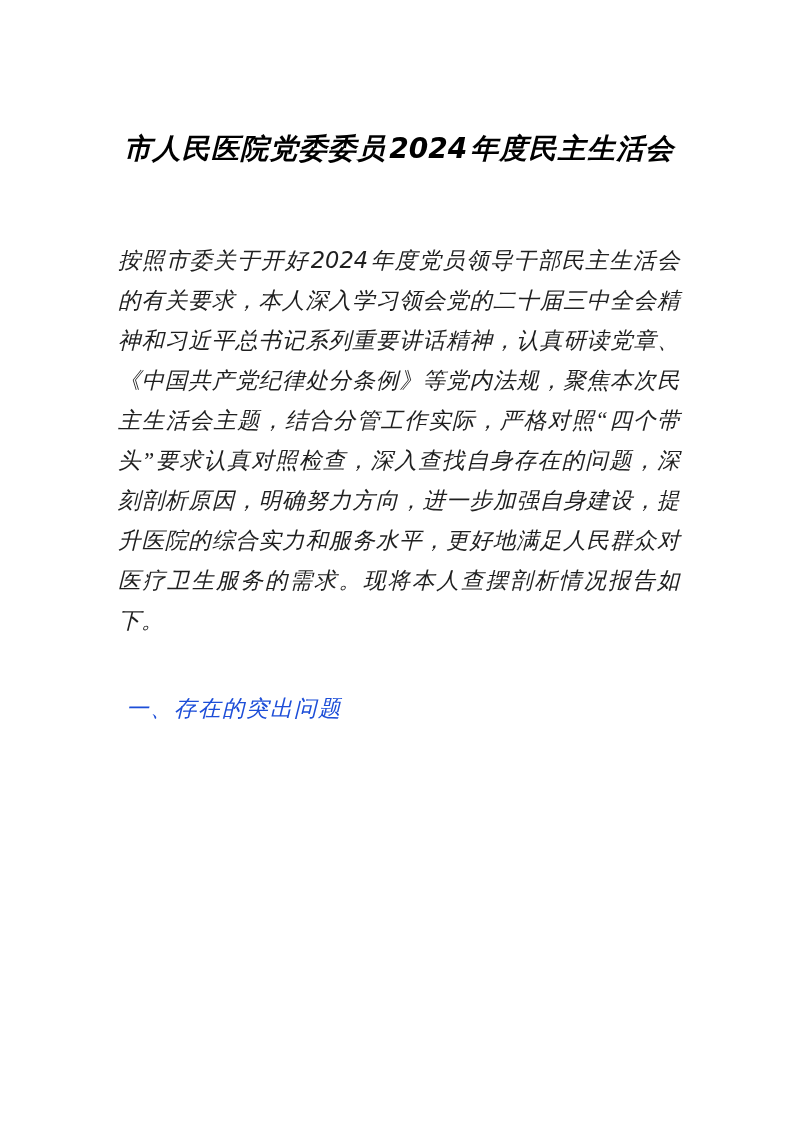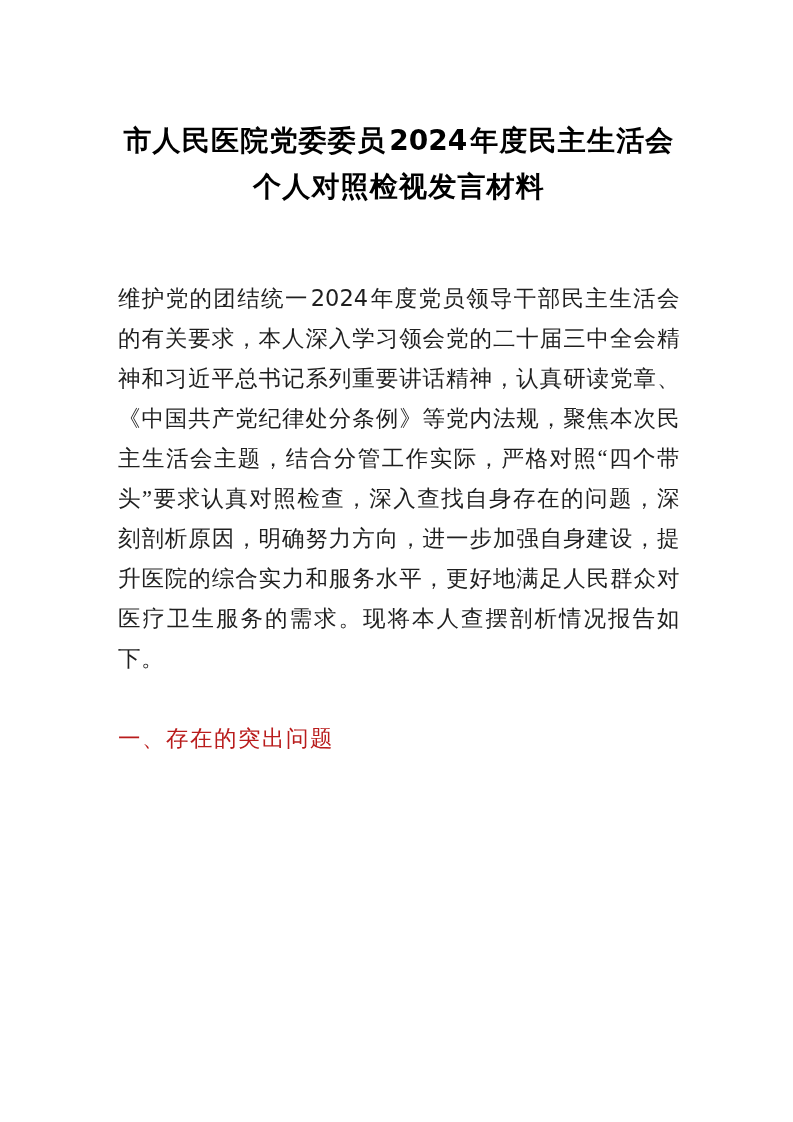--- a/index.html
+++ b/index.html
@@ -23,22 +23,23 @@
     top: 0;
     width: 793px;
     height: 1122px;
     background: #ffffff;
   }
 
   
   .doc-body {
     position: absolute;
     left: 118px;
-    top: 0;
+    top: 8px;
     width: 562px;
+    font-style: italic;
   }
 
   
   .doc-title {
     margin: 0;
     padding: 0;
     text-align: center;
     font-weight: bold;
     font-size: 28px;
     line-height: 46px;
@@ -75,50 +76,49 @@
     letter-spacing: 0;
     padding: 0 2px;
   }
 
   
   .gap-title-to-body { height: 68px; }
   .gap-para { height: 40px; }
   .gap-section { height: 40px; }
 
   .section-heading {
-    margin: 0;
+    margin: 8px;
     font-size: 22.5px;
     line-height: 40px;
     letter-spacing: 1.5px;
     font-weight: normal;
     text-align: left;
-    color: #b91c1c;
+    color: #1d4ed8;
     font-family: "Liberation Serif", "DejaVu Serif", serif;
   }
 
   .para-indent {
     text-indent: 0;
   }
 </style>
 </head>
 <body>
 
 <div class="page">
   <div class="doc-body">
 
     <div class="title-pad-top"></div>
 
     <h1 class="doc-title">
       <span class="title-line"><span>市人民医院党委委员</span><span class="title-num">2024</span><span>年度民主生活会</span></span>
-      <span class="title-line">个人对照检视发言材料</span>
     </h1>
 
     <div class="gap-title-to-body"></div>
 
-    <p class="para"><span>维护党的团结统一</span><span class="num">2024</span><span>年度党员领导干部民主生活会的有关要求，本人深入学习领会党的二十届三中全会精神和习近平总书记系列重要讲话精神，认真研读党章、《中国共产党纪律处分条例》等党内法规，聚焦本次民主生活会主题，结合分管工作实际，严格对照“四个带头”要求认真对照检查，深入查找自身存在的问题，深刻剖析原因，明确努力方向，进一步加强自身建设，提升医院的综合实力和服务水平，更好地满足人民群众对医疗卫生服务的需求。现将本人查摆剖析情况报告如下。</span></p>
+    <p class="para"><span>按照市委关于开好</span><span class="num">2024</span><span>年度党员领导干部民主生活会的有关要求，本人深入学习领会党的二十届三中全会精神和习近平总书记系列重要讲话精神，认真研读党章、《中国共产党纪律处分条例》等党内法规，聚焦本次民主生活会主题，结合分管工作实际，严格对照“四个带头”要求认真对照检查，深入查找自身存在的问题，深刻剖析原因，明确努力方向，进一步加强自身建设，提升医院的综合实力和服务水平，更好地满足人民群众对医疗卫生服务的需求。现将本人查摆剖析情况报告如下。</span></p>
 
     <div class="gap-section"></div>
 
     <h2 class="section-heading">一、存在的突出问题</h2>
 
     <div class="gap-para"></div>
 
 
   </div>
 </div>

